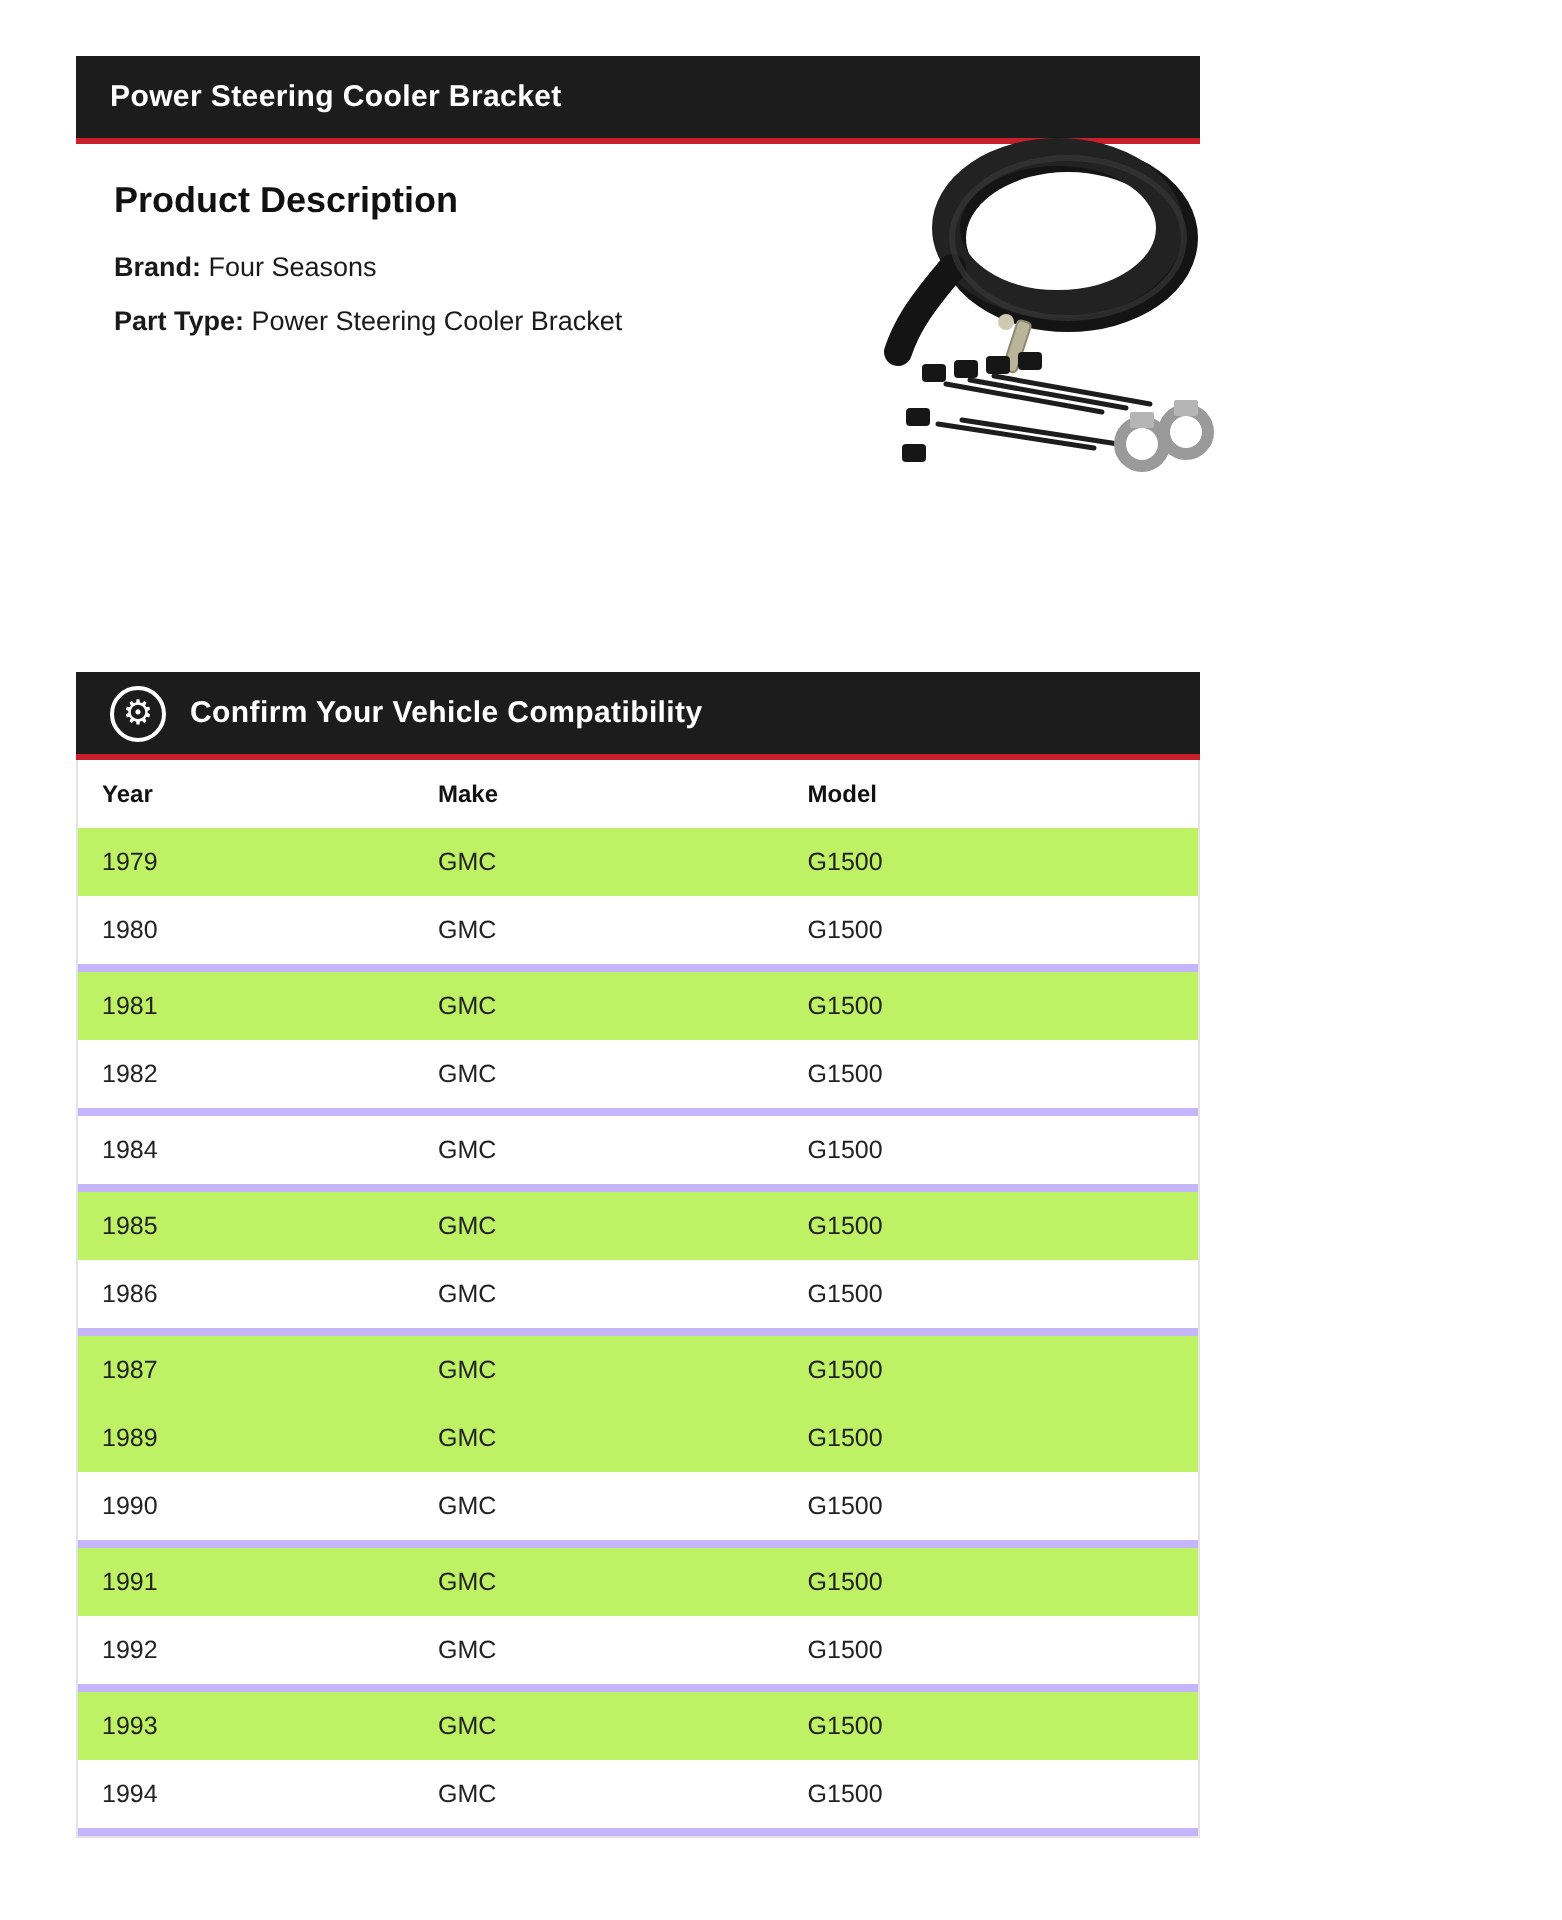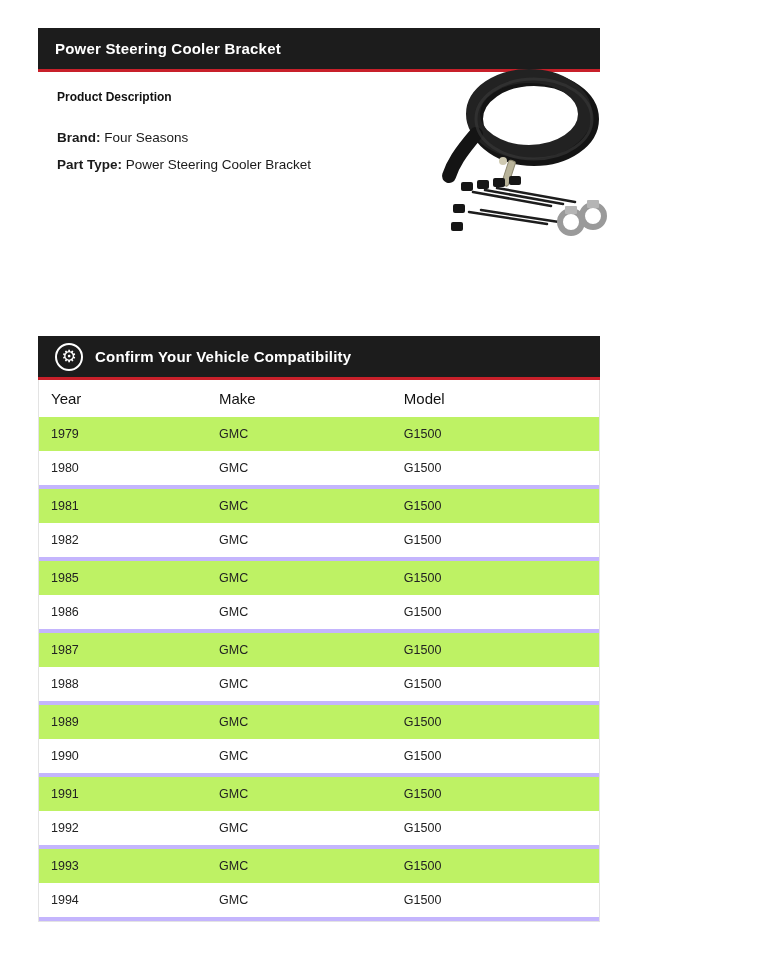--- a/index.html
+++ b/index.html
@@ -44,24 +44,24 @@
     line-height: 1;
     flex: 0 0 auto;
   }
   
   .product-section {
     position: relative;
     padding: 18px 0 0 19px;
     height: 230px;
   }
   .product-heading {
-    font-size: 12px;
+    font-size: 18px;
     font-weight: bold;
     color: #111111;
-    margin-bottom: 24px;
+    margin-bottom: 13px;
   }
   .spec-line {
     font-size: 13.5px;
     color: #1a1a1a;
     margin-bottom: 7px;
     line-height: 1.45;
   }
   .spec-line b { font-weight: bold; }
   .product-image {
     position: absolute;
@@ -76,22 +76,22 @@
     border: 1px solid #e3e3e3;
     border-top: none;
   }
   table.compat {
     width: 100%;
     border-collapse: collapse;
     font-size: 12.5px;
   }
   table.compat th {
     text-align: left;
-    font-weight: normal;
-    font-size: 15px;
+    font-weight: bold;
+    font-size: 12px;
     padding: 10px 12px;
     background: #ffffff;
     color: #111;
   }
   table.compat td {
     padding: 10px 12px;
     color: #222;
   }
   table.compat col.c-year  { width: 30%; }
   table.compat col.c-make  { width: 33%; }
@@ -198,37 +198,37 @@
           <tr class="odd">
             <td>1981</td>
             <td>GMC</td>
             <td>G1500</td>
           </tr>
           <tr class="even">
             <td>1982</td>
             <td>GMC</td>
             <td>G1500</td>
           </tr>
+          <tr class="even">
+            <td>1984</td>
+            <td>GMC</td>
+            <td>G1500</td>
+          </tr>
           <tr class="odd">
             <td>1985</td>
             <td>GMC</td>
             <td>G1500</td>
           </tr>
           <tr class="even">
             <td>1986</td>
             <td>GMC</td>
             <td>G1500</td>
           </tr>
           <tr class="odd">
             <td>1987</td>
-            <td>GMC</td>
-            <td>G1500</td>
-          </tr>
-          <tr class="even">
-            <td>1988</td>
             <td>GMC</td>
             <td>G1500</td>
           </tr>
           <tr class="odd">
             <td>1989</td>
             <td>GMC</td>
             <td>G1500</td>
           </tr>
           <tr class="even">
             <td>1990</td>

